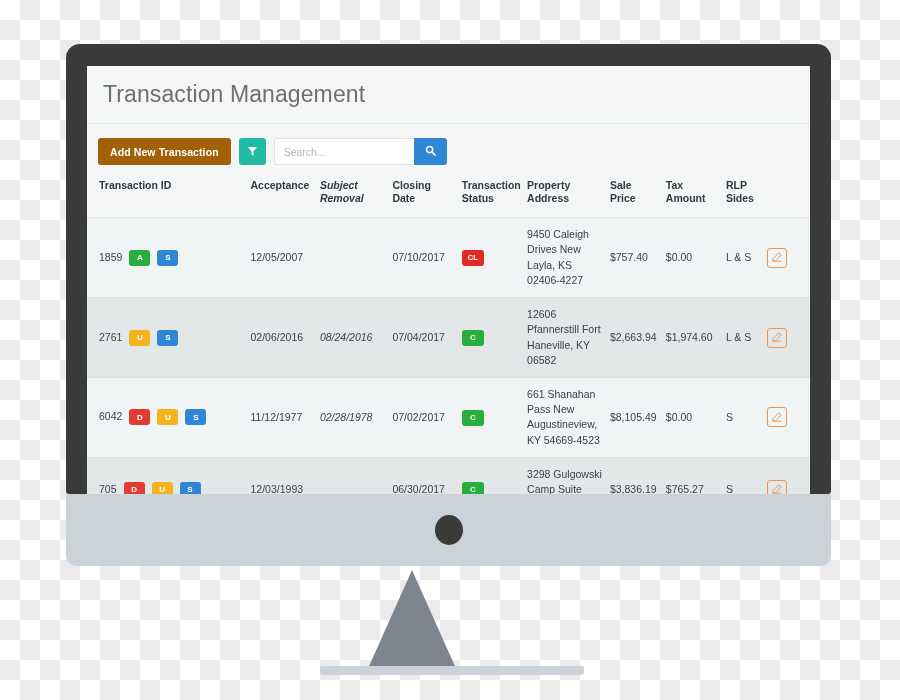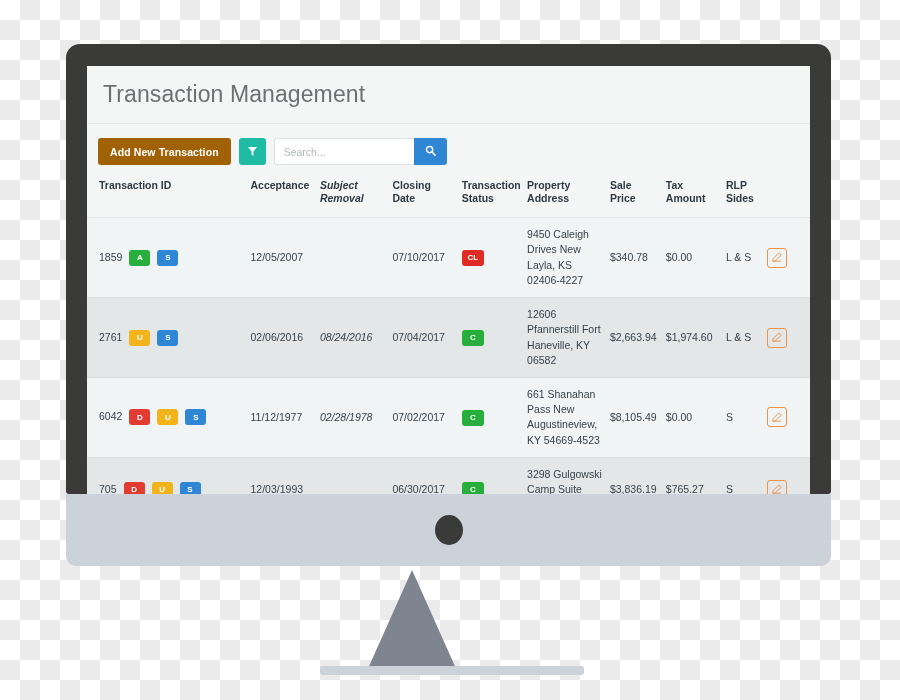--- a/index.html
+++ b/index.html
@@ -309,21 +309,21 @@
                 <span class="id-text">1859</span>
                 <span class="tag tag-A">A</span>
                 <span class="tag tag-S">S</span>
               </div>
             </td>
             <td class="col-accept">12/05/2007</td>
             <td class="col-subject"></td>
             <td class="col-closing">07/10/2017</td>
             <td class="col-status"><span class="status-badge status-CL">CL</span></td>
             <td class="col-address address-cell">9450 Caleigh Drives New Layla, KS 02406-4227</td>
-            <td class="col-sale">$340.78</td>
+            <td class="col-sale">$757.40</td>
             <td class="col-tax">$0.00</td>
             <td class="col-rlp">L &amp; S</td>
             <td class="col-action">
               <button class="edit-button">
                 <span><svg width="10" height="10" viewBox="0 0 12 12">
                     <path d="M1 8.3 L8.2 1.1 L10.9 3.8 L3.7 11 L1 11 Z" fill="none" stroke="#f0924a" stroke-width="1.1"></path>
                     <line x1="1" y1="11" x2="11" y2="11" stroke="#f0924a" stroke-width="1.1"></line>
                   </svg></span>
               </button>
             </td>

